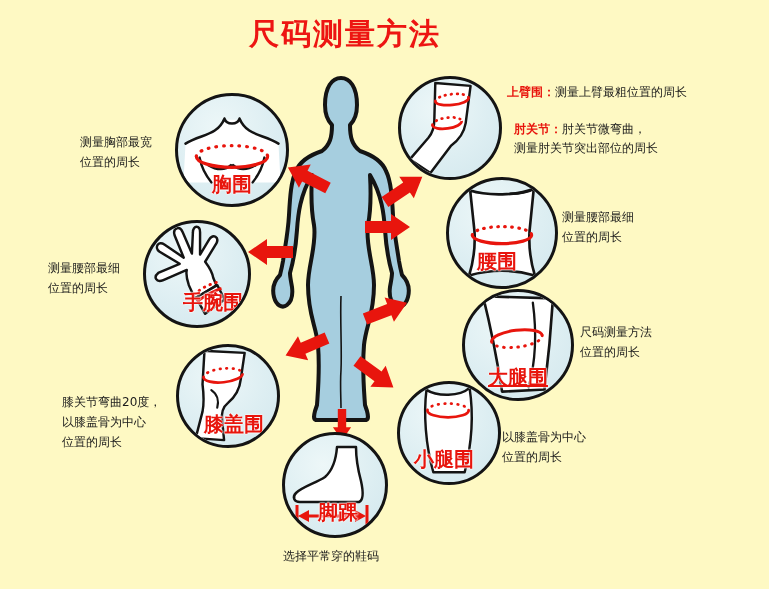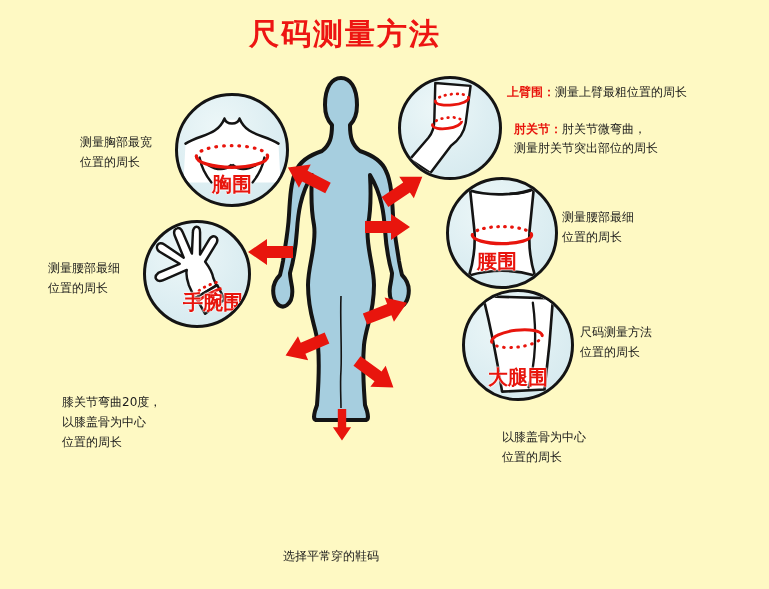--- a/index.html
+++ b/index.html
@@ -123,44 +123,75 @@
   <div class="circle" style="left:143px;top:220px;width:108px;height:108px;">
     <svg viewBox="0 0 100 100">
       <path d="M40 46 L17 56 C10 59 7 53 12 49 L33 40 L13 28 C8 24 12 17 18 21 L37 34 L28 12 C26 5 33 2 36 9 L45 30 L46 9 C46 2 53 2 53 9 L53 31 L62 16 C66 10 72 14 69 20 L58 38 C61 42 65 48 66 54 L69 61 L48 74 L42 61 C40 55 39 50 40 46 Z" fill="#ffffff" stroke="#141414" stroke-width="2.4" stroke-linejoin="round"></path>
       <path d="M49 73 L70 61 L77 75 L58 89 Z" fill="#ffffff" stroke="#141414" stroke-width="2.4" stroke-linejoin="round"></path>
       <path d="M47 70 Q58 61 70 58" fill="none" stroke="#e8150d" stroke-width="2.8" stroke-dasharray="0.6 5.5" stroke-linecap="round"></path>
       <path d="M50 77 Q62 68 74 64" fill="none" stroke="#e8150d" stroke-width="2.8"></path>
     </svg>
     <div class="badge" style="bottom:9px;transform:translateX(calc(-50% + 16px));">手腕围</div>
   </div>
 
+  <div class="circle" style="left:176px;top:344px;width:104px;height:104px;">
+    <svg viewBox="0 0 100 100">
+      <path d="M29 4 L67 6 L63 33 C62 43 57 51 50 57 C45 61 43 67 44 75 L46 95 L17 93 L24 66 C26 56 25 46 24 38 L26 4 Z" fill="#ffffff" stroke="#141414" stroke-width="2.5" stroke-linejoin="round"></path>
+      <path d="M33 44 C39 48 41 55 39 62" fill="none" stroke="#141414" stroke-width="2.2" stroke-linecap="round"></path>
+      <g transform="rotate(-6 45 29)">
+        <path d="M25 29 A20 7 0 0 0 65 29" fill="none" stroke="#e8150d" stroke-width="2.8"></path>
+        <path d="M25 29 A20 7 0 0 1 65 29" fill="none" stroke="#e8150d" stroke-width="2.8" stroke-dasharray="0.6 6" stroke-linecap="round"></path>
+      </g>
+    </svg>
+    <div class="badge" style="bottom:7px;transform:translateX(calc(-50% + 6px));">膝盖围</div>
+  </div>
 
   <div class="circle" style="left:446px;top:177px;width:112px;height:112px;">
     <svg viewBox="0 0 100 100">
       <path d="M20 10 C35 15 66 15 80 8 L76 48 C75 63 77 77 81 90 C60 84 40 84 19 90 C23 77 25 63 24 48 Z" fill="#ffffff" stroke="#141414" stroke-width="2.5" stroke-linejoin="round"></path>
       <path d="M58 13 C68 13 76 11 81 8" fill="none" stroke="#141414" stroke-width="2.2" stroke-linecap="round"></path>
       <path d="M22 52 A28 8 0 0 0 78 52" fill="none" stroke="#e8150d" stroke-width="3"></path>
       <path d="M22 52 A28 8 0 0 1 78 52" fill="none" stroke="#e8150d" stroke-width="3" stroke-dasharray="0.6 6" stroke-linecap="round"></path>
     </svg>
     <div class="badge" style="bottom:11px;transform:translateX(calc(-50% - 5px));">腰围</div>
   </div>
 
   <div class="circle" style="left:462px;top:289px;width:112px;height:112px;">
     <svg viewBox="0 0 100 100">
       <path d="M17 4 L83 6 C81 38 78 68 75 92 L35 94 C30 62 24 32 17 4 Z" fill="#ffffff" stroke="#141414" stroke-width="2.5" stroke-linejoin="round"></path>
       <path d="M64 10 C68 40 66 68 60 90" fill="none" stroke="#141414" stroke-width="2.2" stroke-linecap="round"></path>
       <g transform="rotate(-7 49 44)">
         <path d="M25 44 A24 8 0 0 1 73 44" fill="none" stroke="#e8150d" stroke-width="2.8"></path>
         <path d="M25 44 A24 8 0 0 0 73 44" fill="none" stroke="#e8150d" stroke-width="2.8" stroke-dasharray="0.6 6" stroke-linecap="round"></path>
       </g>
     </svg>
-    <div class="badge" style="bottom:7px;">大腿围</div>
-  </div>
-
-
+    <div class="badge" style="bottom:7px;text-decoration:underline;">大腿围</div>
+  </div>
+
+  <div class="circle" style="left:397px;top:381px;width:104px;height:104px;">
+    <svg viewBox="0 0 100 100">
+      <path d="M27 6 C38 13 61 13 71 4 C75 30 73 62 66 90 L34 90 C26 62 24 30 27 6 Z" fill="#ffffff" stroke="#141414" stroke-width="2.5" stroke-linejoin="round"></path>
+      <path d="M28 27 A21 7 0 0 0 70 27" fill="none" stroke="#e8150d" stroke-width="2.8"></path>
+      <path d="M28 27 A21 7 0 0 1 70 27" fill="none" stroke="#e8150d" stroke-width="2.8" stroke-dasharray="0.6 6" stroke-linecap="round"></path>
+    </svg>
+    <div class="badge" style="bottom:9px;transform:translateX(calc(-50% - 5px));">小腿围</div>
+  </div>
+
+  <div class="circle" style="left:282px;top:432px;width:106px;height:106px;">
+    <svg viewBox="0 0 100 100">
+      <path d="M52 12 C51 25 48 35 40 42 C31 48 17 52 11 58 C7 62 9 67 15 67 L74 67 C79 65 78 55 76 46 C73 35 71 24 71 12 Z" fill="#ffffff" stroke="#141414" stroke-width="2.5" stroke-linejoin="round"></path>
+      <g stroke="#e8150d" stroke-width="3">
+        <path d="M20 81 L74 81"></path>
+        <path d="M12 70 L12 92 M82 70 L82 92"></path>
+      </g>
+      <polygon points="13,81 24,75 24,87" fill="#e8150d"></polygon>
+      <polygon points="81,81 70,75 70,87" fill="#e8150d"></polygon>
+    </svg>
+    <div class="badge" style="bottom:9px;transform:translateX(calc(-50% + 3px));">脚踝</div>
+  </div>
 
   <div class="note" style="left:80px;top:132px;">
     <div>测量胸部最宽</div>
     <div>位置的周长</div>
   </div>
   <div class="note" style="left:48px;top:258px;">
     <div>测量腰部最细</div>
     <div>位置的周长</div>
   </div>
   <div class="note" style="left:62px;top:392px;">

